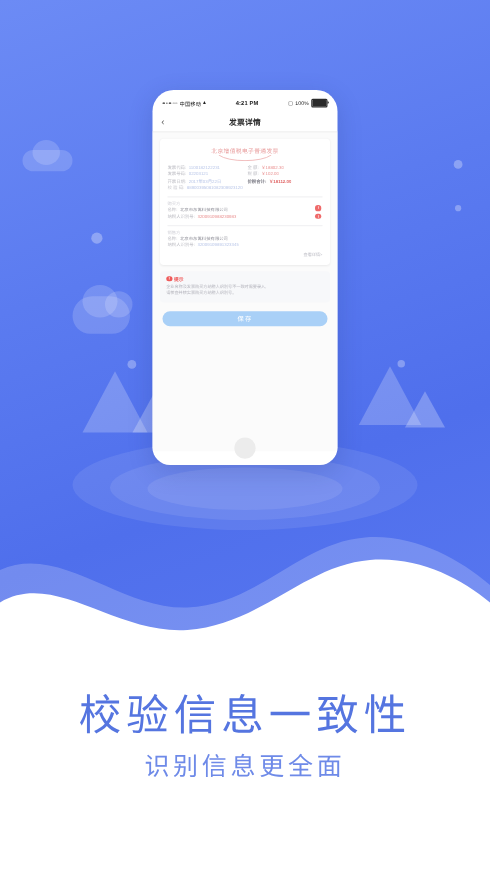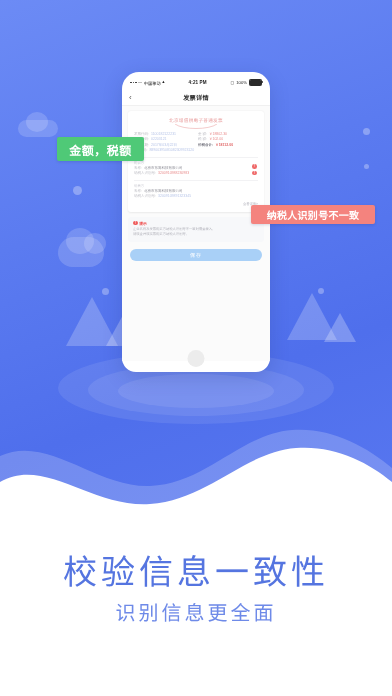--- a/index.html
+++ b/index.html
@@ -325,20 +325,18 @@
         <div class="notice-p">企业名称及发票购买方纳税人识别号不一致时需要录入,</div>
         <div class="notice-p">请核查并核实票购买方纳税人识别号。</div>
       </div>
 
       <div class="save-btn">保存</div>
     </div>
 
     <div class="home"></div>
   </div>
 
-  <div class="tag tag-green">金额，税额</div>
-  <div class="tag tag-red2">纳税人识别号不一致</div>
 
   <div class="cap cap-main">校验信息一致性</div>
   <div class="cap cap-sub">识别信息更全面</div>
 
 
 </div>
 
 </body></html>

